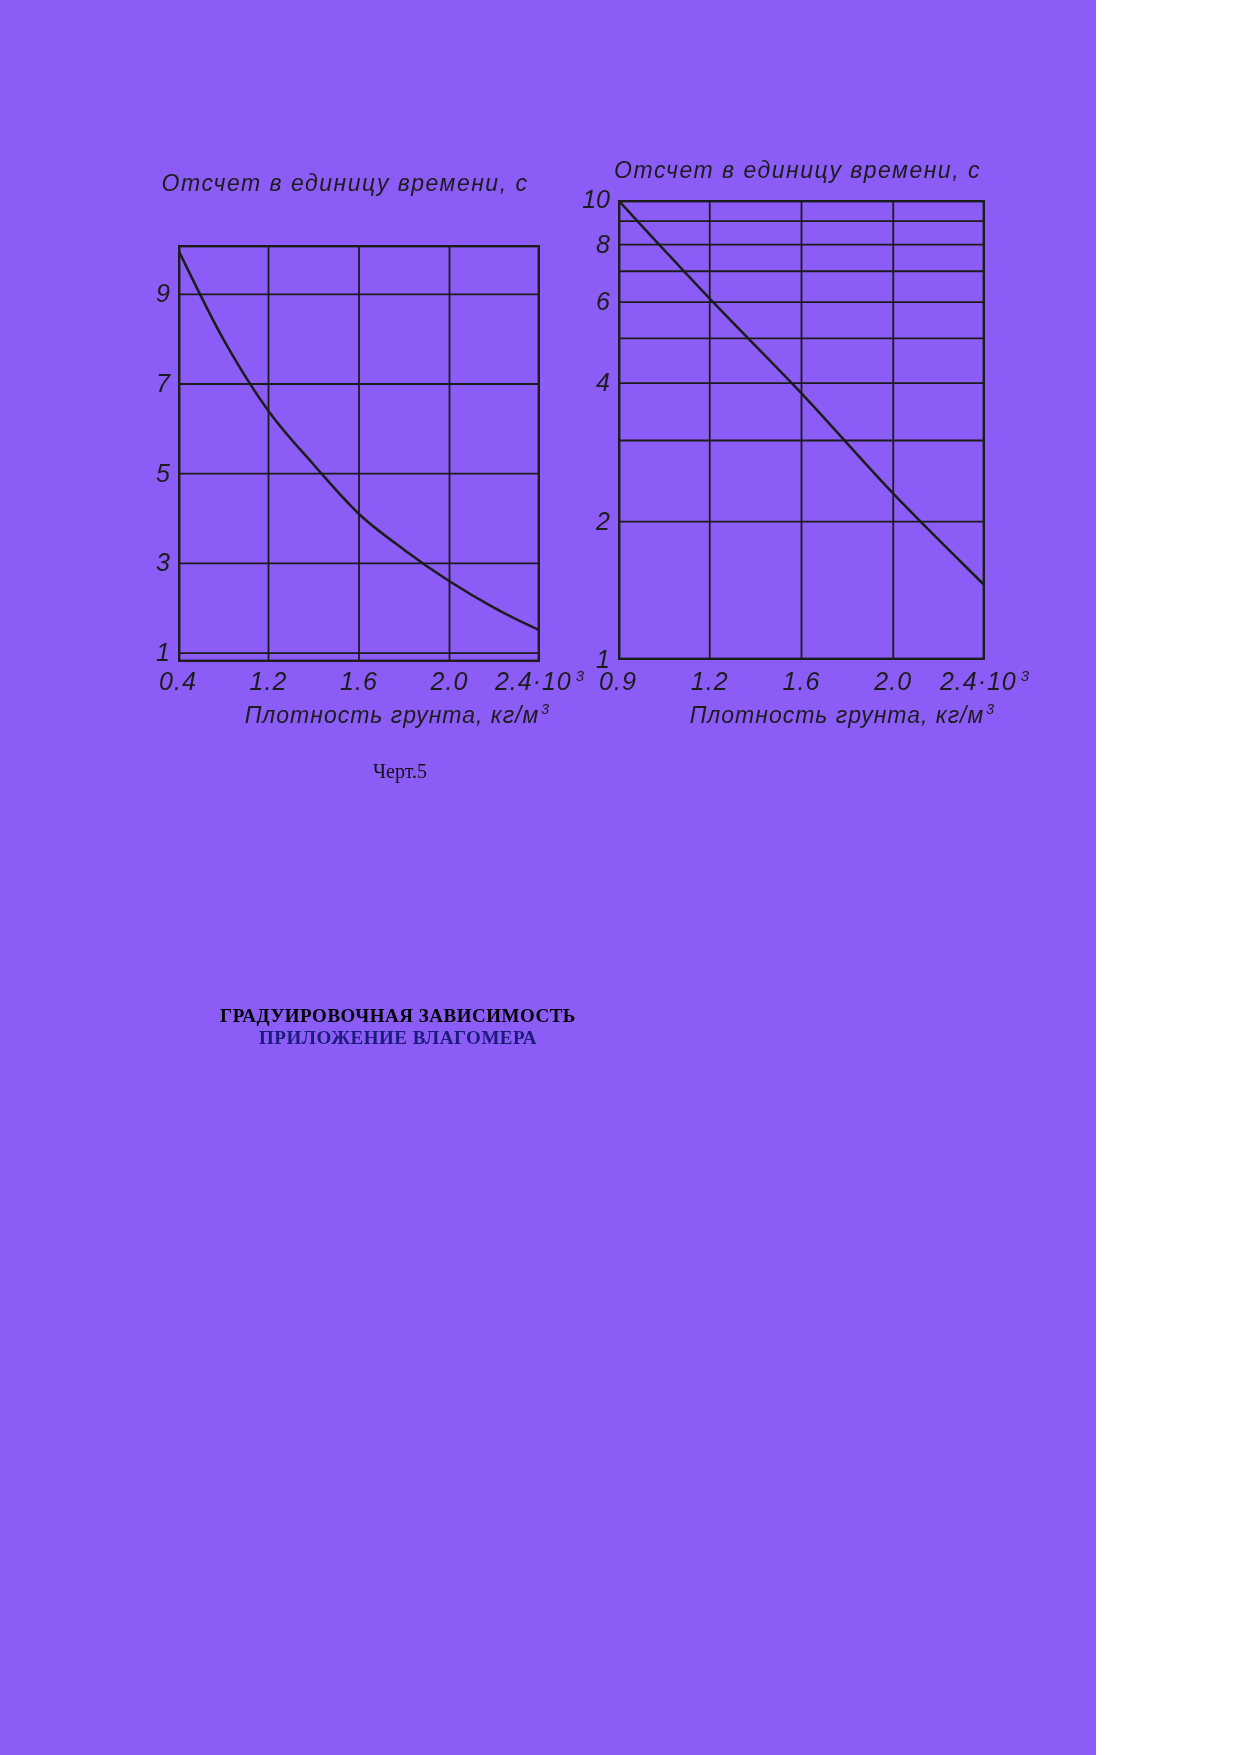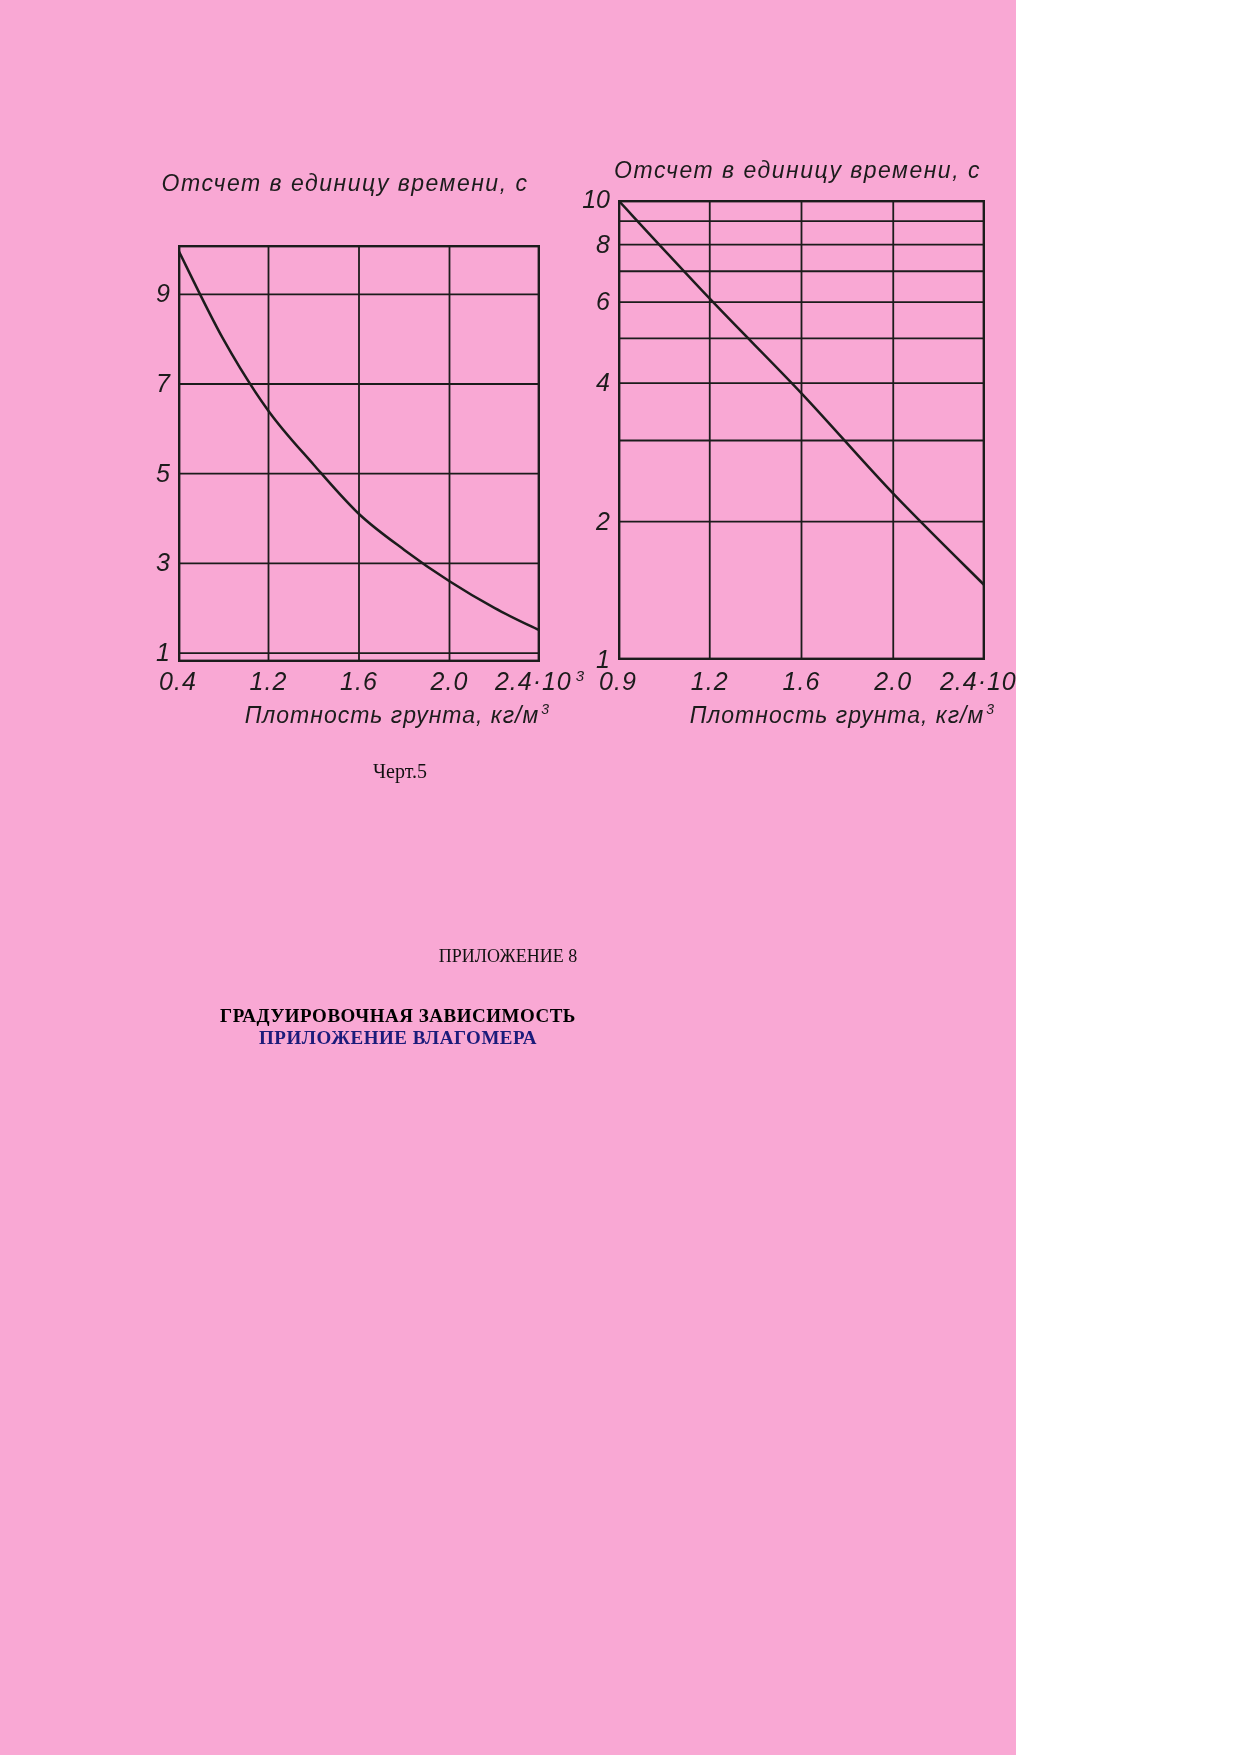--- a/index.html
+++ b/index.html
@@ -1,21 +1,21 @@
 <!DOCTYPE html>
 <html><head>
 <meta charset="utf-8">
 <style>
   * { box-sizing: border-box; }
   html, body { margin: 0; padding: 0; background: #ffffff; }
   .page {
     position: relative;
-    width: 1016px;
+    width: 1096px;
     height: 1755px;
-    background: #f9a8d4;
+    background: #8b5cf6;
     font-family: "Liberation Serif", serif;
     color: #111111;
     overflow: hidden;
   }
   .chart-title {
     position: absolute;
     font-family: "Liberation Sans", sans-serif;
     font-style: italic;
     font-size: 23px;
     color: #1c1c1c;
@@ -181,17 +181,16 @@
         <span class="x-tick" style="left: 25%;">1.2</span>
         <span class="x-tick" style="left: 50%;">1.6</span>
         <span class="x-tick" style="left: 75%;">2.0</span>
         <span class="x-tick" style="left: 100%;">2.4·10<sup>3</sup></span>
       </div>
     <div class="x-axis-label" style="left:608px; top:701px; width:387px;"><span>Плотность  грунта, кг/м</span><sup>3</sup></div>
   </div>
 
   <div class="figure-caption">Черт.5</div>
 
-  <div class="appendix-title">ПРИЛОЖЕНИЕ 8</div>
   <div class="doc-heading-1">ГРАДУИРОВОЧНАЯ ЗАВИСИМОСТЬ</div>
   <div class="doc-heading-2">ПРИЛОЖЕНИЕ ВЛАГОМЕРА</div>
 
 </div>
 
 </body></html>

